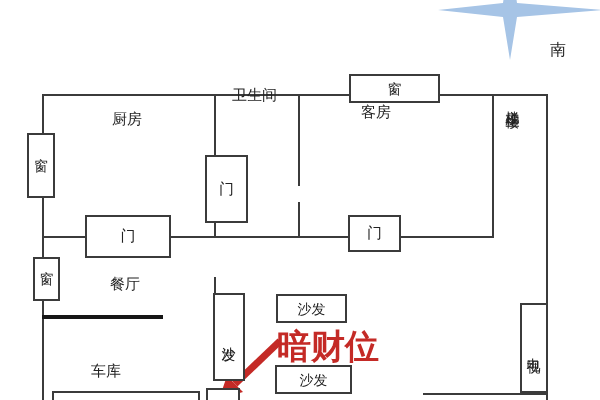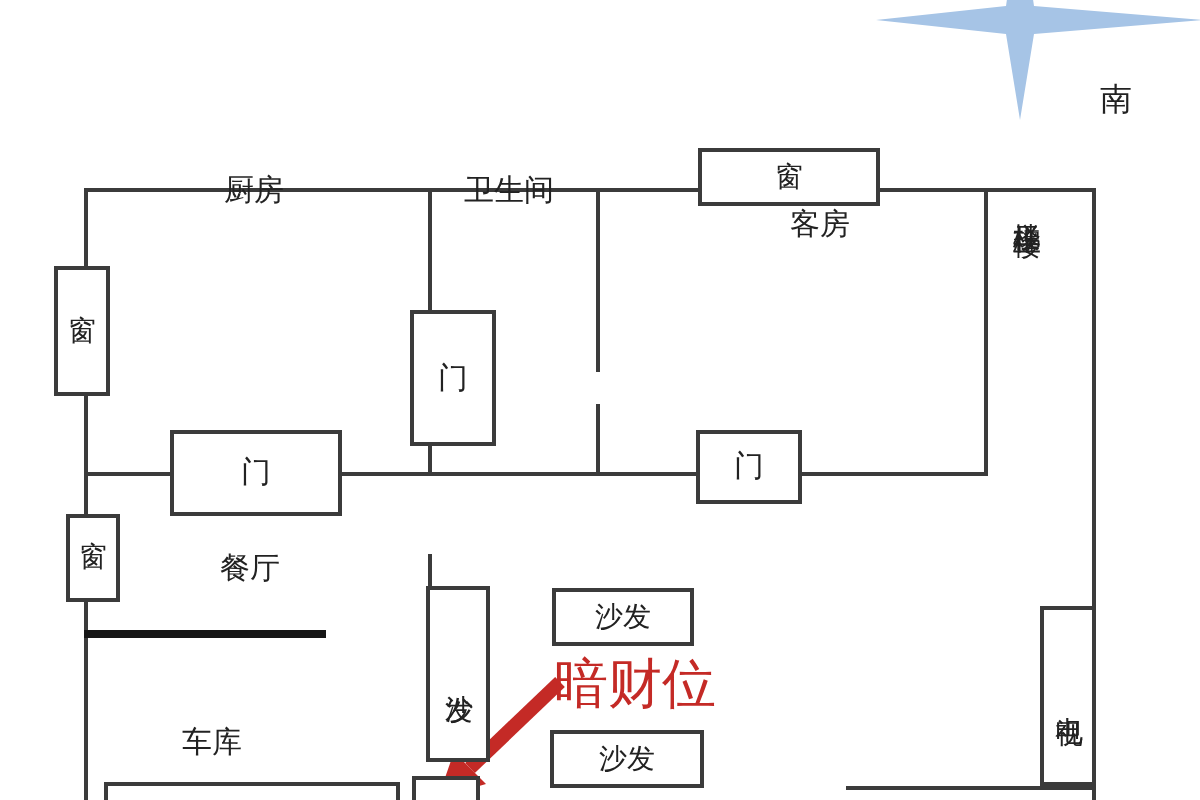--- a/index.html
+++ b/index.html
@@ -14,21 +14,21 @@
     border:2px solid var(--wall,#3b3b3b);
     display:flex;align-items:center;justify-content:center;
     font-size:14px;color:#222;line-height:1;
   }
   .lbl{position:absolute;font-size:15px;color:#222;white-space:nowrap;line-height:1;}
   .vtext{
     writing-mode:vertical-rl;text-orientation:upright;
     white-space:normal;letter-spacing:1px;
   }
   .wealth{
-    position:absolute;font-size:27px;font-weight:normal;
+    position:absolute;font-size:34px;font-weight:bold;
     color:var(--accent-red,#c42a26);white-space:nowrap;line-height:1;
   }
   svg.overlay{position:absolute;left:0;top:0;pointer-events:none;}
 </style>
 </head>
 <body>
 
 <div id="stage">
 
   <svg class="overlay" width="600" height="400" viewBox="0 0 600 400">
@@ -77,23 +77,23 @@
   </div>
   <div class="box" style="left:275px;top:365px;width:77px;height:29px">
     <span>沙发</span>
   </div>
   <div class="box" style="left:520px;top:303px;width:28px;height:90px">
     <span class="vtext">电视</span>
   </div>
   <div class="box" style="left:52px;top:391px;width:148px;height:25px"></div>
   <div class="box" style="left:206px;top:388px;width:34px;height:20px"></div>
 
-  <div class="lbl" style="left:112px;top:88px">厨房</div>
+  <div class="lbl" style="left:112px;top:112px">厨房</div>
   <div class="lbl" style="left:232px;top:88px">卫生间</div>
-  <div class="lbl" style="left:395px;top:105px">客房</div>
+  <div class="lbl" style="left:361px;top:105px">客房</div>
   <div class="lbl vtext" style="left:506px;top:100px;font-size:14px;height:85px">楼梯上二楼</div>
   <div class="lbl" style="left:110px;top:277px">餐厅</div>
   <div class="lbl" style="left:91px;top:364px">车库</div>
   <div class="lbl" style="left:550px;top:42px;font-size:16px">南</div>
 
   <div class="wealth" style="left:277px;top:329px">暗财位</div>
 
 </div>
 
 </body></html>

